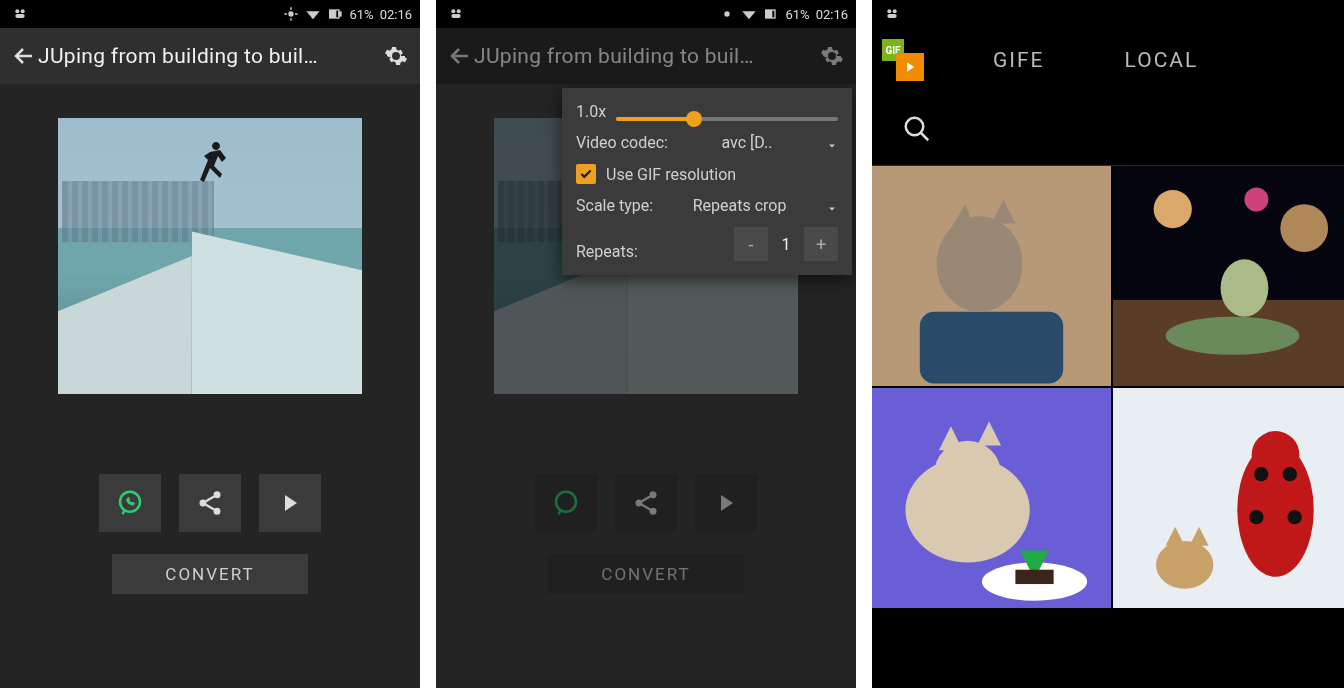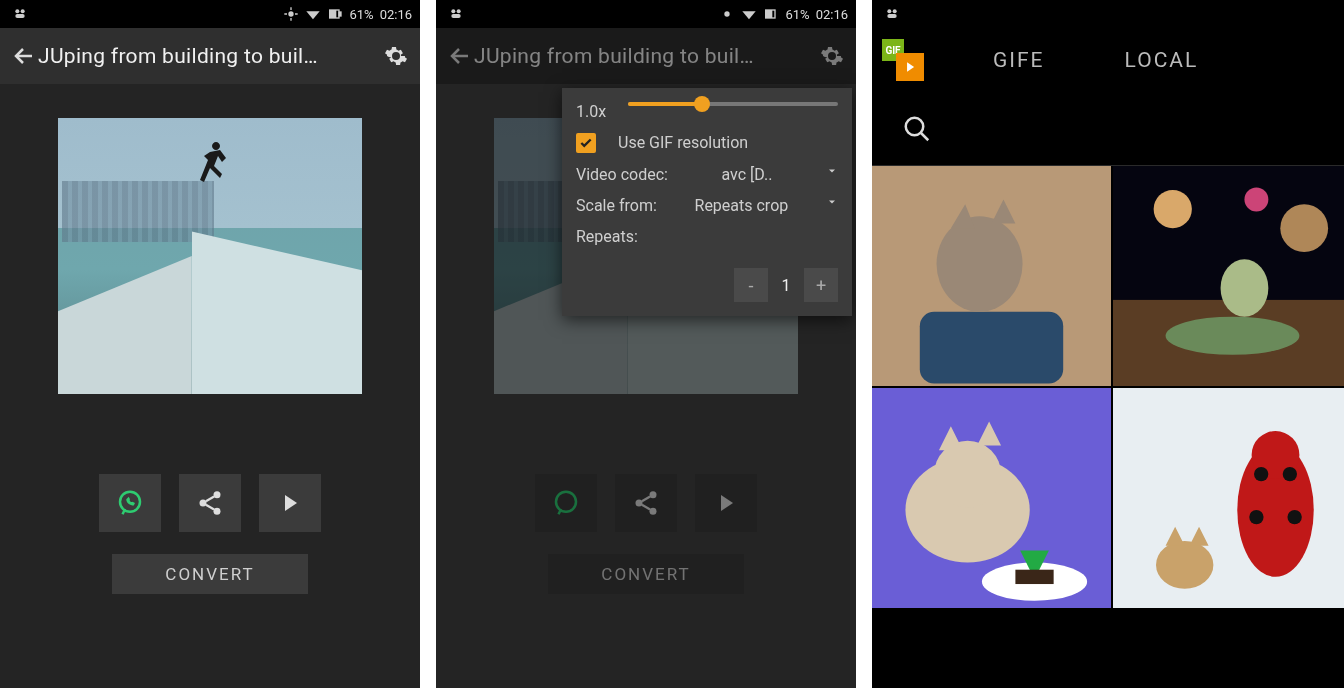--- a/index.html
+++ b/index.html
@@ -126,22 +126,22 @@
     position:absolute;
     top: 4px; right: 4px;
     width: 290px;
     background:#3b3b3b;
     padding: 14px 14px 14px 14px;
     color:#cfcfcf;
     font-size:16px;
     box-shadow: 0 4px 16px rgba(0,0,0,0.6);
     z-index: 10;
   }
-  .row { display:flex; align-items:flex-start; gap:22px; margin-bottom:12px; }
-  .row:last-child{margin-bottom:0;flex-direction:column;}
+  .row { display:flex; align-items:flex-end; gap:10px; margin-bottom:12px; }
+  .row:last-child{margin-bottom:0;}
   .slider {
     flex:1; height:4px; background:#777; position:relative; border-radius:2px;
   }
   .slider .fill { position:absolute; left:0; top:0; bottom:0; width:35%; background:#f0a020; border-radius:2px;}
   .slider .thumb {
     position:absolute; left:35%; top:50%; transform:translate(-50%,-50%);
     width:16px; height:16px; border-radius:50%; background:#f0a020;
   }
   .checkbox {
     width:20px; height:20px; background:#f0a020; display:flex; align-items:center; justify-content:center;
@@ -355,36 +355,36 @@
 
     <div class="popover">
       <div class="row">
         <span>1.0x</span>
         <div class="slider">
           <div class="fill"></div>
             <div class="thumb"></div>
         </div>
       </div>
       <div class="row">
+        <span>Video codec:</span>
+        <span class="dropdown-val" style="margin-left:auto;">avc [D..</span>
+        <svg width="12" height="12" viewBox="0 0 24 24" fill="#ccc" class="caret">
+            <path d="M6 9l6 6 6-6z"></path>
+          </svg>
+      </div>
+      <div class="row">
         <div class="checkbox">
           <svg width="14" height="14" viewBox="0 0 24 24" fill="none" stroke="#222" stroke-width="4">
               <path d="M4 12l5 5L20 6"></path>
             </svg>
         </div>
         <span>Use GIF resolution</span>
       </div>
       <div class="row">
-        <span>Video codec:</span>
-        <span class="dropdown-val" style="margin-left:auto;">avc [D..</span>
-        <svg width="12" height="12" viewBox="0 0 24 24" fill="#ccc" class="caret">
-            <path d="M6 9l6 6 6-6z"></path>
-          </svg>
-      </div>
-      <div class="row">
-        <span>Scale from:</span>
+        <span>Scale type:</span>
         <span class="dropdown-val" style="margin-left:auto;">Repeats crop</span>
         <svg width="12" height="12" viewBox="0 0 24 24" fill="#ccc" class="caret">
             <path d="M6 9l6 6 6-6z"></path>
           </svg>
       </div>
       <div class="row">
         <span>Repeats:</span>
         <div class="stepper" style="margin-left:auto;">
           <div class="step-btn">-</div>
           <div class="step-val">1</div>

